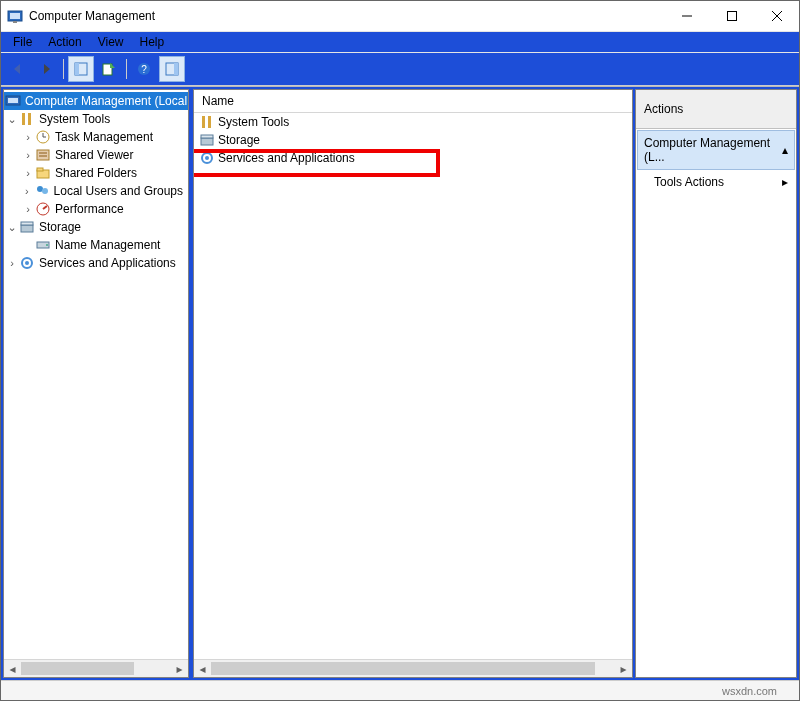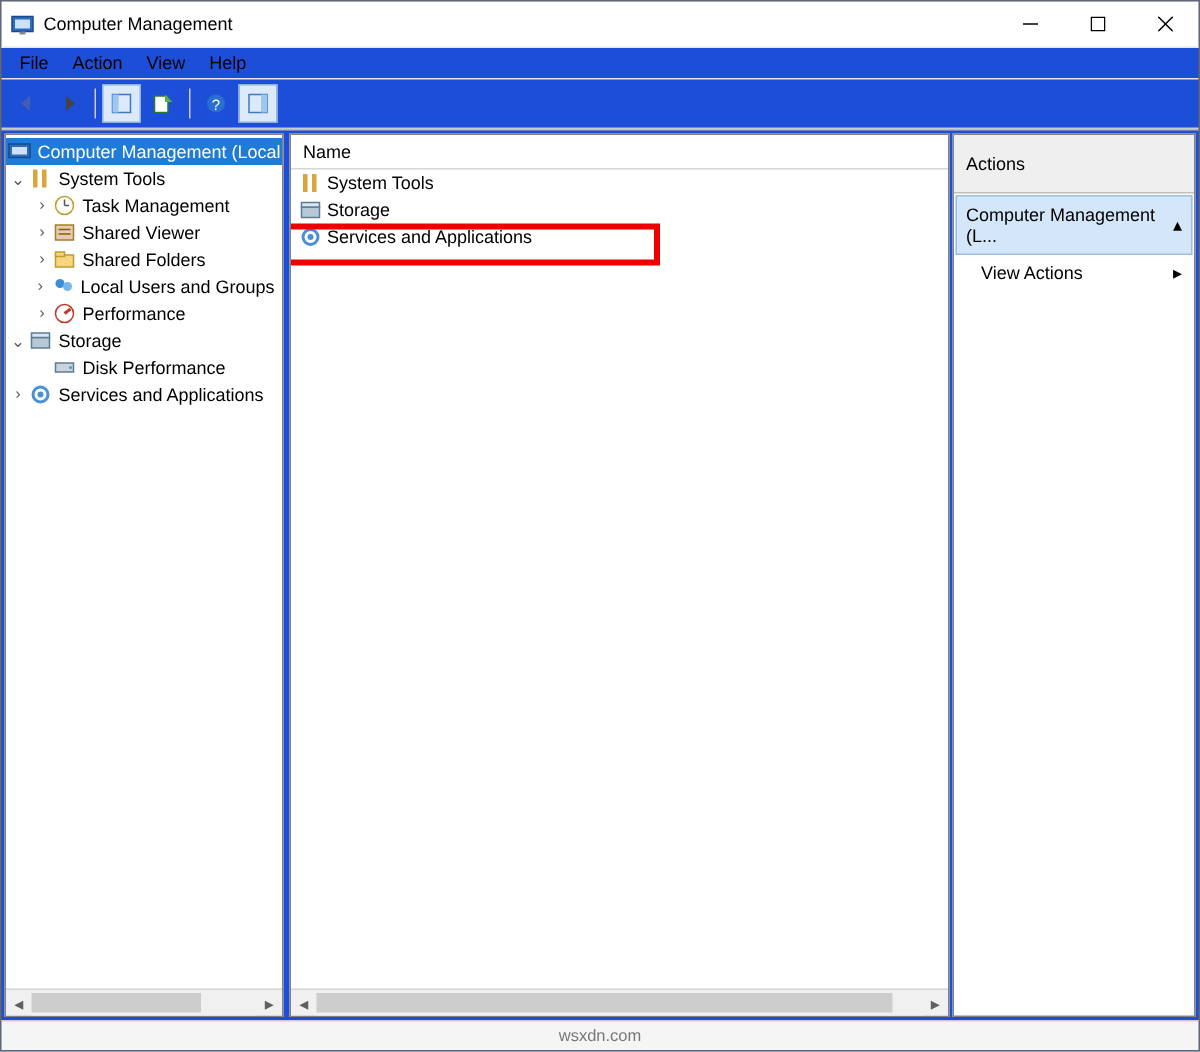--- a/index.html
+++ b/index.html
@@ -42,21 +42,21 @@
   .actions-sub{background:#d4e6f9;border:1px solid #9fbde0;padding:5px 6px;margin:1px;display:flex;align-items:center;justify-content:space-between}
   .actions-body{flex:1}
   .action-row{padding:4px 8px 4px 18px;display:flex;align-items:center;justify-content:space-between}
   .ra{color:#000}
   
   .hscroll{height:17px;background:#f0f0f0;border-top:1px solid #d6d6d6;display:flex;align-items:center}
   .hs-btn{width:17px;height:17px;display:flex;align-items:center;justify-content:center;color:#606060}
   .hs-track{flex:1;background:#f0f0f0;position:relative;height:100%}
   .hs-thumb{position:absolute;top:2px;bottom:2px;background:#cdcdcd}
   
-  .status{height:19px;border-top:1px solid #ccc;background:#f5f5f5;display:flex;align-items:center;justify-content:center;padding:0 6px;color:#777;font-size:11px}
+  .status{height:19px;border-top:1px solid #ccc;background:#f5f5f5;display:flex;align-items:center;justify-content:flex-end;padding:0 22px;color:#777;font-size:11px}
   
   svg{display:block}
 </style>
 </head>
 <body>
 
 <div class="window">
 
   <div class="titlebar">
     <span class="title-icon">
@@ -224,21 +224,21 @@
           <span class="tree-label">Storage</span>
         </div>
         <div class="tree-row">
           <span class="ind" style="width:30px"></span>
           <span class="ticon">
               <svg width="16" height="16">
                 <rect x="2" y="5" width="12" height="6" fill="#c8d5de" stroke="#5b7d99"></rect>
                 <circle cx="12" cy="8" r="1" fill="#4a8"></circle>
               </svg>
             </span>
-          <span class="tree-label">Disk Performance</span>
+          <span class="tree-label">Name Management</span>
         </div>
         <div class="tree-row">
           <span class="ind" style="width:2px"></span>
             <span class="tw">›</span>
           <span class="ticon">
               <svg width="16" height="16">
                 <circle cx="8" cy="8" r="5" fill="none" stroke="#4a90d9" stroke-width="2"></circle>
                 <circle cx="8" cy="8" r="2" fill="#4a90d9"></circle>
               </svg>
             </span>
@@ -298,21 +298,21 @@
     </div>
 
     <div class="pane actions-pane">
       <div class="actions-header">Actions</div>
       <div class="actions-sub">
         <span>Computer Management (L...</span>
         <span>▴</span>
       </div>
       <div class="actions-body">
         <div class="action-row">
-          <span>View Actions</span>
+          <span>Tools Actions</span>
           <span class="ra">▸</span>
         </div>
       </div>
     </div>
 
   </div>
 
   <div class="status">
     <span>wsxdn.com</span>
   </div>

